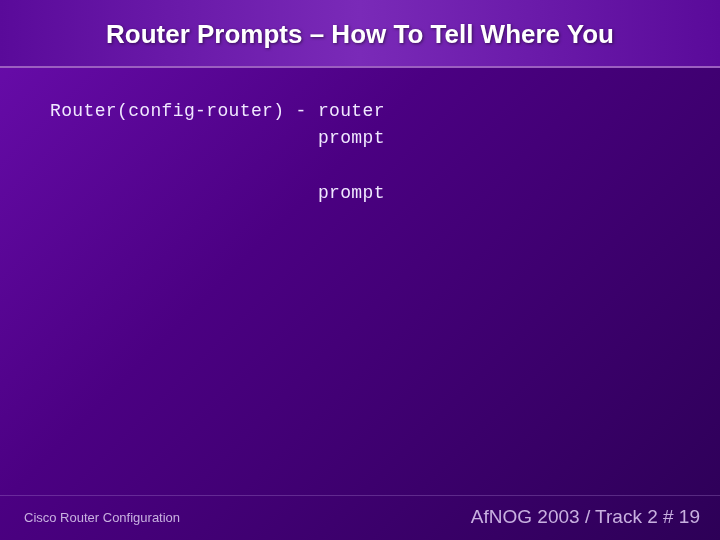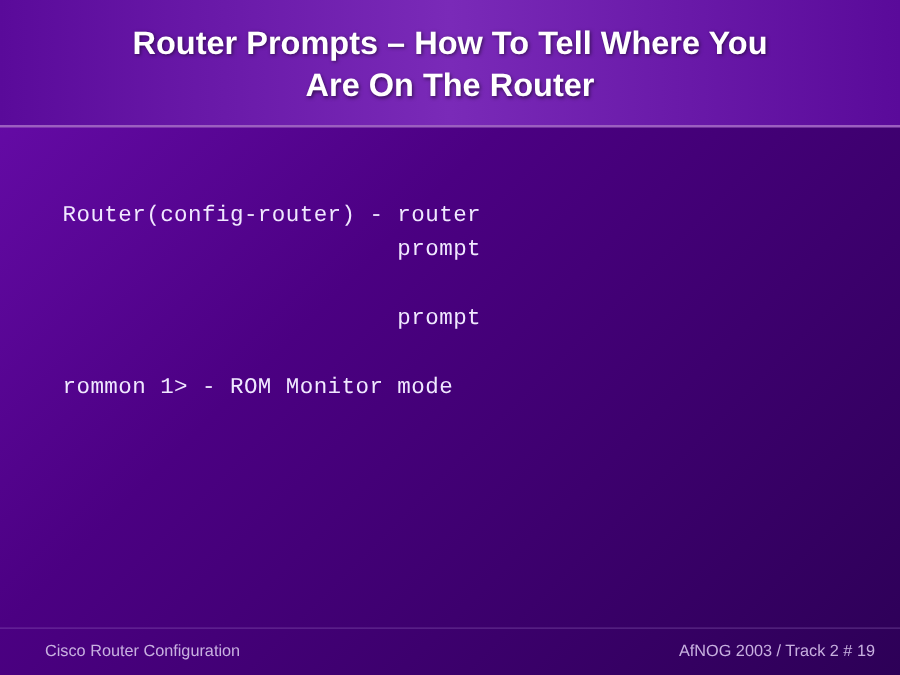--- a/index.html
+++ b/index.html
@@ -17,42 +17,41 @@
       overflow: hidden;
       position: relative;
     }
 
     .slide-container {
       width: 720px;
       height: 540px;
       display: flex;
       flex-direction: column;
       padding: 0;
-      gap: 14px;
     }
 
     .title-bar {
       background: linear-gradient(90deg, #5a0a9a 0%, #7a2ab8 50%, #5a0a9a 100%);
       padding: 18px 40px 14px 40px;
       border-bottom: 2px solid #9b5fc0;
       text-align: center;
     }
 
     .title-text {
       font-family: Arial, Helvetica, sans-serif;
       font-size: 26px;
       font-weight: bold;
       color: #ffffff;
       line-height: 1.3;
       text-shadow: 1px 1px 3px rgba(0,0,0,0.5);
     }
 
     .content-area {
       flex: 1;
-      padding: 44px 50px 20px 50px;
+      padding: 30px 50px 20px 50px;
       display: flex;
       flex-direction: column;
       justify-content: flex-start;
       gap: 0px;
     }
 
     .prompt-block {
       margin-bottom: 28px;
     }
 
@@ -61,62 +60,58 @@
       color: #f0e8ff;
       line-height: 1.5;
       white-space: pre;
       letter-spacing: 0.02em;
     }
 
     .footer {
       display: flex;
       justify-content: space-between;
       align-items: center;
-      padding: 10px 20px 12px 36px;
+      padding: 10px 20px 12px 24px;
       border-top: 1px solid rgba(180, 140, 220, 0.3);
     }
 
     .footer-left {
       font-family: Arial, Helvetica, sans-serif;
       font-size: 13px;
       color: #c8b0e0;
     }
 
     .footer-right {
       font-family: Arial, Helvetica, sans-serif;
-      font-size: 13px;
+      font-size: 19px;
       color: #c8b0e0;
     }
   </style>
 </head>
 <body>
 
 <div class="slide-container">
 
   <div class="title-bar">
     <div class="title-text">
       <span>Router Prompts – How To Tell Where You</span><br>
-      <span>Are On The Router</span>
     </div>
   </div>
 
   <div class="content-area">
 
     <div class="prompt-block">
       <div class="prompt-line">Router(config-router) - router</div>
       <div class="prompt-line">                        prompt</div>
     </div>
 
     <div class="prompt-block">
       <div class="prompt-line">                        prompt</div>
     </div>
 
-    <div class="prompt-block">
-      <div class="prompt-line">rommon 1&gt; - ROM Monitor mode</div>
-    </div>
 
   </div>
 
   <div class="footer">
     <span class="footer-left">Cisco Router Configuration</span>
     <span class="footer-right">AfNOG 2003 / Track 2  # 19</span>
   </div>
 
 </div>
 

